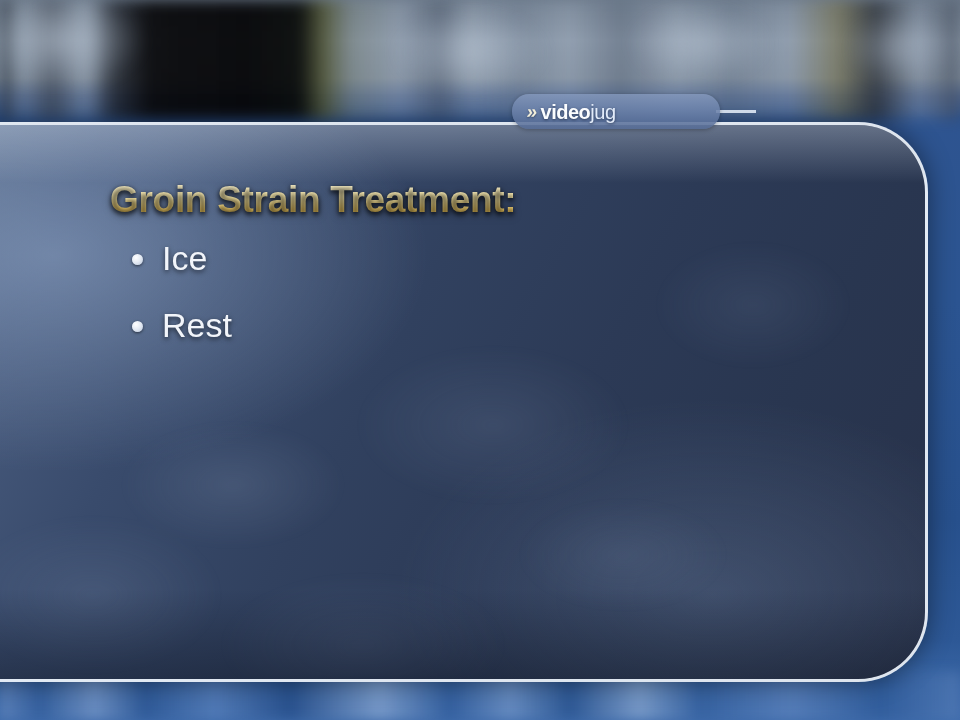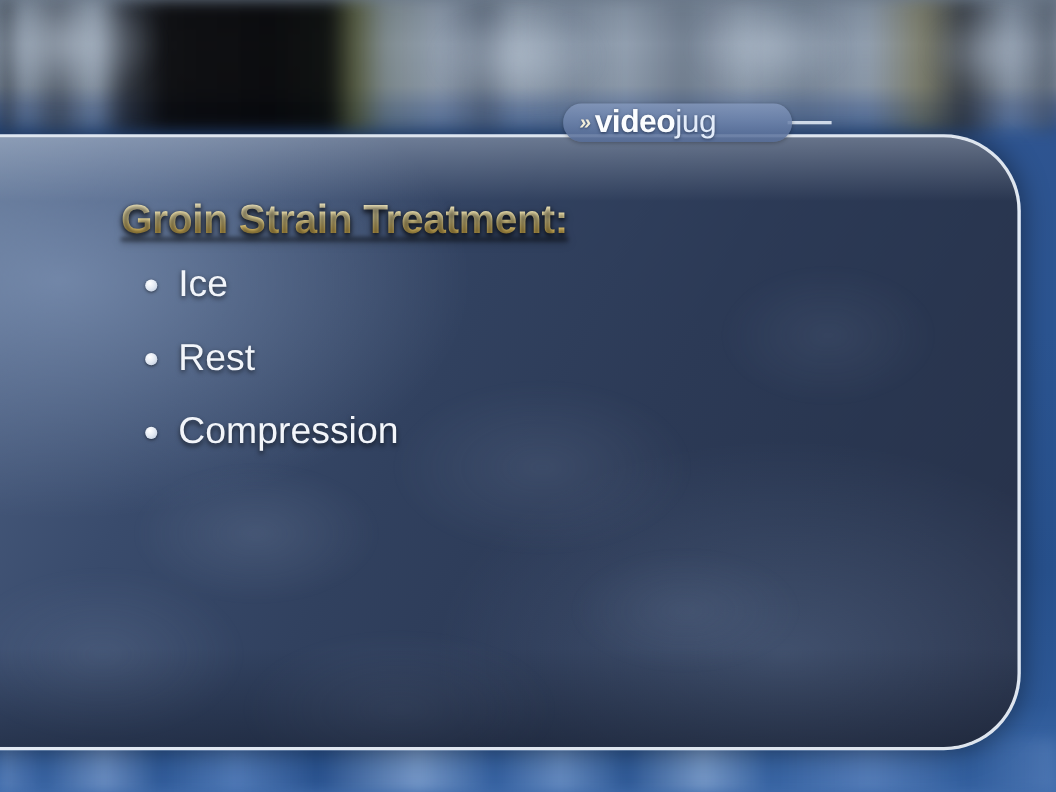--- a/index.html
+++ b/index.html
@@ -159,21 +159,20 @@
     letter-spacing: -0.3px;
     color: #f6e9b3;
     background: linear-gradient(to bottom, #fdf6d8 0%, #f6e6a5 45%, #d9b452 78%, #f3e3a8 100%);
     -webkit-background-clip: text;
     background-clip: text;
     -webkit-text-fill-color: transparent;
     text-shadow: 0 2px 4px rgba(0,0,0,0.55);
     filter: drop-shadow(0 2px 3px rgba(0,0,0,0.6));
     margin: 0 0 20px 0;
     line-height: 1.1;
-    text-decoration: underline;
   }
 
   ul#bullet-list {
     list-style: none;
     margin: 0;
     padding: 0 0 0 52px;
   }
   ul#bullet-list li {
     position: relative;
     font-size: 34px;
@@ -217,21 +216,21 @@
     font-size: 19px;
     font-weight: bold;
     color: #f2eeda;
     letter-spacing: -2px;
     line-height: 1;
     transform: skewX(-8deg);
     text-shadow: 0 1px 2px rgba(20,30,50,0.5);
   }
   #logo-word {
     margin-left: 5px;
-    font-size: 29px;
+    font-size: 20px;
     line-height: 1;
     letter-spacing: -0.5px;
   }
   #logo-video {
     font-weight: bold;
     color: #fbfdff;
     text-shadow: 0 1px 3px rgba(18,28,50,0.65);
   }
   #logo-jug {
     font-weight: 400;
@@ -279,20 +278,16 @@
 
     <ul id="bullet-list">
       <li>
         <span class="bullet-dot"></span>
         <span>Ice</span>
       </li>
       <li>
         <span class="bullet-dot"></span>
         <span>Rest</span>
       </li>
-      <li>
-        <span class="bullet-dot"></span>
-        <span>Compression</span>
-      </li>
     </ul>
   </div>
 
 </div>
 
 </body></html>

